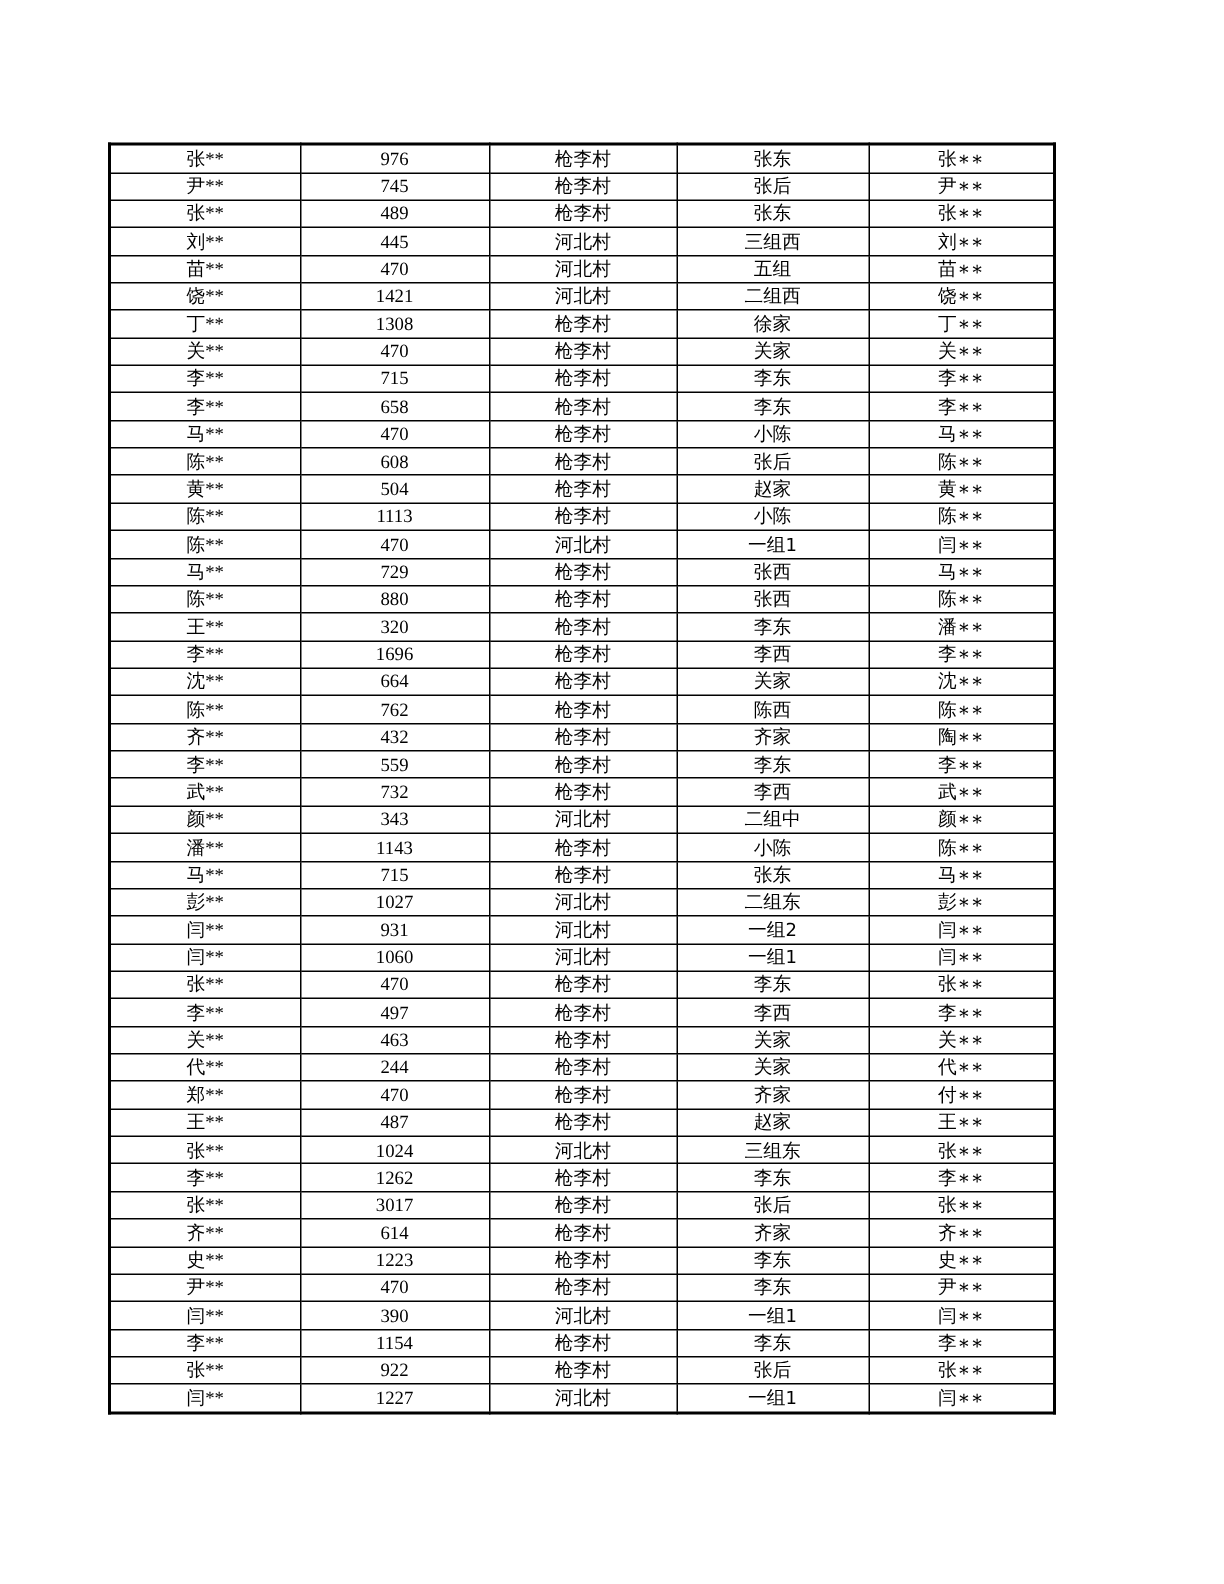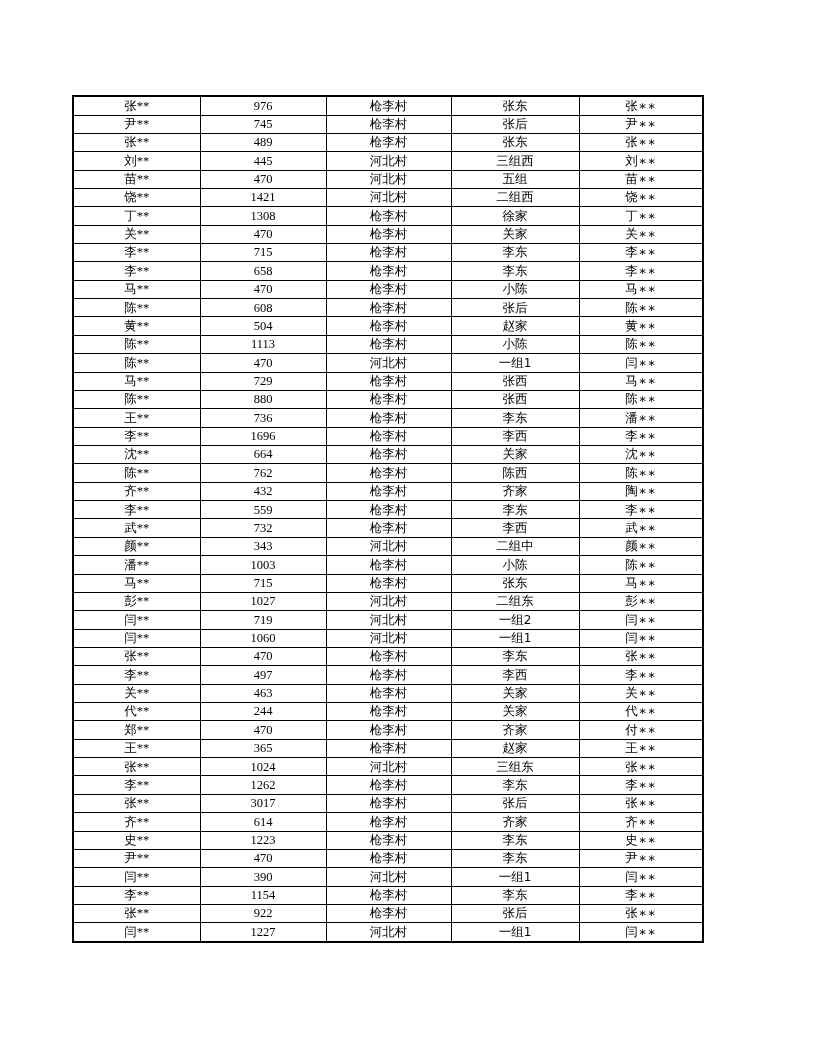--- a/index.html
+++ b/index.html
@@ -176,21 +176,21 @@
         </tr>
         <tr>
           <td class="col0">陈**</td>
           <td class="col1">880</td>
           <td class="col2">枪李村</td>
           <td class="col3">张西</td>
           <td class="col4">陈∗∗</td>
         </tr>
         <tr>
           <td class="col0">王**</td>
-          <td class="col1">736</td>
+          <td class="col1">320</td>
           <td class="col2">枪李村</td>
           <td class="col3">李东</td>
           <td class="col4">潘∗∗</td>
         </tr>
         <tr>
           <td class="col0">李**</td>
           <td class="col1">1696</td>
           <td class="col2">枪李村</td>
           <td class="col3">李西</td>
           <td class="col4">李∗∗</td>
@@ -232,42 +232,42 @@
         </tr>
         <tr>
           <td class="col0">颜**</td>
           <td class="col1">343</td>
           <td class="col2">河北村</td>
           <td class="col3">二组中</td>
           <td class="col4">颜∗∗</td>
         </tr>
         <tr>
           <td class="col0">潘**</td>
-          <td class="col1">1003</td>
+          <td class="col1">1143</td>
           <td class="col2">枪李村</td>
           <td class="col3">小陈</td>
           <td class="col4">陈∗∗</td>
         </tr>
         <tr>
           <td class="col0">马**</td>
           <td class="col1">715</td>
           <td class="col2">枪李村</td>
           <td class="col3">张东</td>
           <td class="col4">马∗∗</td>
         </tr>
         <tr>
           <td class="col0">彭**</td>
           <td class="col1">1027</td>
           <td class="col2">河北村</td>
           <td class="col3">二组东</td>
           <td class="col4">彭∗∗</td>
         </tr>
         <tr>
           <td class="col0">闫**</td>
-          <td class="col1">719</td>
+          <td class="col1">931</td>
           <td class="col2">河北村</td>
           <td class="col3">一组<span class="sans-digit">2</span></td>
           <td class="col4">闫∗∗</td>
         </tr>
         <tr>
           <td class="col0">闫**</td>
           <td class="col1">1060</td>
           <td class="col2">河北村</td>
           <td class="col3">一组<span class="sans-digit">1</span></td>
           <td class="col4">闫∗∗</td>
@@ -302,21 +302,21 @@
         </tr>
         <tr>
           <td class="col0">郑**</td>
           <td class="col1">470</td>
           <td class="col2">枪李村</td>
           <td class="col3">齐家</td>
           <td class="col4">付∗∗</td>
         </tr>
         <tr>
           <td class="col0">王**</td>
-          <td class="col1">365</td>
+          <td class="col1">487</td>
           <td class="col2">枪李村</td>
           <td class="col3">赵家</td>
           <td class="col4">王∗∗</td>
         </tr>
         <tr>
           <td class="col0">张**</td>
           <td class="col1">1024</td>
           <td class="col2">河北村</td>
           <td class="col3">三组东</td>
           <td class="col4">张∗∗</td>

